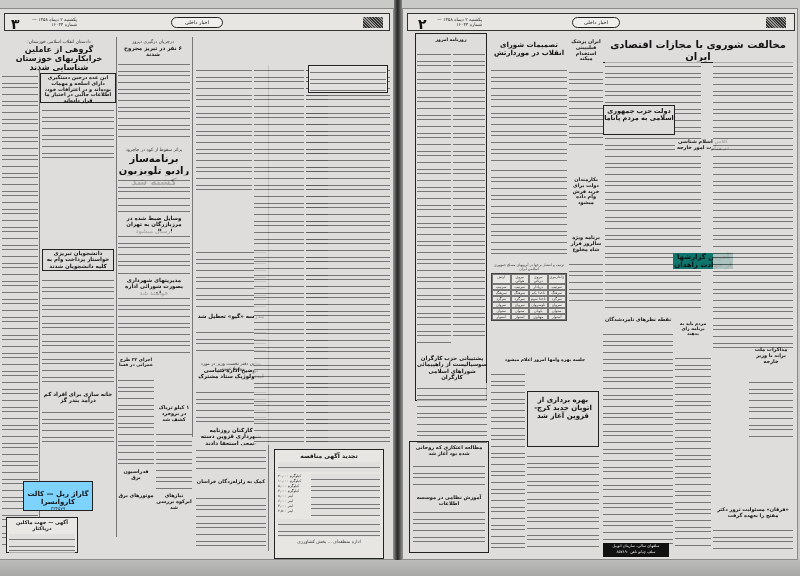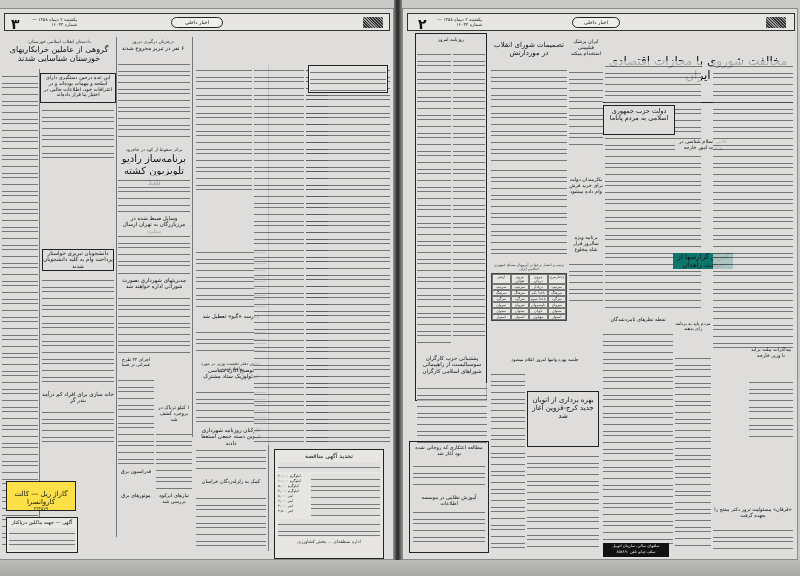--- a/index.html
+++ b/index.html
@@ -10,21 +10,21 @@
 .page.left{left:0;width:394px;border-left:none}
 .page.right{left:402px;width:396px}
 .gutter{position:absolute;left:394px;top:0;width:8px;height:576px;background:linear-gradient(90deg,#7d7d7b,#2a2a2a 40%,#3a3a3a 60%,#8a8a88)}
 .bottomband{position:absolute;left:0;top:560px;width:800px;height:16px;background:linear-gradient(#bcbcba,#a8a8a6)}
 .abs{position:absolute}
 .mast{position:absolute;top:4px;height:18px;border:1.5px solid #333;background:#e7e6e3}
 .pageno{position:absolute;top:2px;font:bold 14px "DejaVu Sans",sans-serif;color:#111}
 .datebox{position:absolute;top:3px;font-size:4.5px;line-height:5px;color:#222;direction:rtl;text-align:right;width:46px}
 .section{position:absolute;top:3px;height:11px;border:1.5px solid #222;border-radius:6px;font-size:5px;line-height:8px;text-align:center;color:#111;background:#f0efec;direction:rtl}
 .logo{position:absolute;top:3px;width:20px;height:11px;background:repeating-linear-gradient(45deg,#333 0 1px,#999 1px 2px)}
-.head{font-weight:normal;color:#111;direction:rtl;text-align:center;font-family:"DejaVu Sans",sans-serif;line-height:1.15}
+.head{font-weight:bold;color:#111;direction:rtl;text-align:center;font-family:"DejaVu Sans",sans-serif;line-height:1.15}
 .box{border:1.5px solid #222}
 .kicker{font-size:4.5px;color:#333;direction:rtl;text-align:center}
 .text{background:repeating-linear-gradient(#dedddb 0 1.6px,#555 1.6px 2.2px,#dedddb 2.2px 3.6px);opacity:.75}
 .vr{position:absolute;width:1px;background:#777}
 .hr{position:absolute;height:1px;background:#777}
 .black{background:#111;color:#eee}
 .tbl{display:grid;border:1px solid #444;background:#e7e6e3}
 .tbl div{border:0.5px solid #777;font-size:3.5px;color:#222;direction:rtl;text-align:center;overflow:hidden}
 </style>
 </head>
@@ -73,21 +73,21 @@
 
     <div class="abs head" style="left:118px;top:348px;width:36px;font-size:4.5px">اجرای ۳۲ طرح عمرانی در فسا</div>
     <div class="abs head" style="left:156px;top:396px;width:36px;font-size:5px">۱ کیلو تریاک در بروجرد کشف شد</div>
     <div class="abs text" style="left:118px;top:366px;width:36px;height:90px"></div>
     <div class="abs text" style="left:156px;top:420px;width:36px;height:60px"></div>
 
     <div class="abs head" style="left:118px;top:460px;width:36px;font-size:5px">فدراسیون برق</div>
     <div class="abs head" style="left:118px;top:484px;width:36px;font-size:5px">موتورهای برق</div>
     <div class="abs head" style="left:156px;top:484px;width:36px;font-size:5px">نیازهای ابرکوه بررسی شد</div>
 
-    <div class="abs box" style="left:6px;top:472px;width:70px;height:30px;background:#fde047">
+    <div class="abs box" style="left:23px;top:472px;width:70px;height:30px;background:#7dd3fc">
       <div class="head" style="font-size:7px;margin-top:8px">گاراژ ریل — کالت کاروانسرا</div>
       <div class="kicker">۳۳۴۵۷۹</div>
     </div>
     <div class="abs box" style="left:6px;top:508px;width:72px;height:36px;background:#e9e8e5">
       <div class="head" style="font-size:5px;margin-top:2px">آگهی — جهت ماکلین درپاکتار</div>
       <div class="text" style="height:22px;margin:2px"></div>
     </div>
 
     <div class="abs text" style="left:196px;top:56px;width:56px;height:130px"></div>
     <div class="abs text" style="left:196px;top:238px;width:70px;height:60px"></div>
@@ -133,21 +133,21 @@
   <div class="gutter"></div>
 
   <div class="page right">
     <div class="mast" style="left:4px;width:388px">
       <span class="pageno" style="left:10px">٢</span>
       <span class="datebox" style="left:28px">یکشنبه ۲ دیماه ۱۳۵۸ — شماره ۱۶۰۳۳</span>
       <span class="section" style="left:164px;width:48px">اخبار داخلی</span>
       <span class="logo" style="left:358px"></span>
     </div>
 
-    <div class="abs head" style="left:200px;top:46px;width:190px;font-size:12px;border-bottom:1.5px solid #222;padding-bottom:19px">مخالفت شوروی با مجازات اقتصادی ایران</div>
+    <div class="abs head" style="left:200px;top:30px;width:190px;font-size:10px;border-bottom:1.5px solid #222;padding-bottom:0">مخالفت شوروی با مجازات اقتصادی ایران</div>
 
     <div class="abs box" style="left:12px;top:24px;width:72px;height:368px"></div>
     <div class="abs head" style="left:12px;top:28px;width:72px;font-size:4.5px">روزنامه امروز</div>
     <div class="abs text" style="left:14px;top:40px;width:34px;height:300px"></div>
     <div class="abs text" style="left:50px;top:40px;width:32px;height:290px"></div>
 
     <div class="abs head" style="left:88px;top:32px;width:76px;font-size:7px">تصمیمات شورای انقلاب در موردارتش</div>
     <div class="abs text" style="left:88px;top:56px;width:76px;height:96px"></div>
     <div class="abs head" style="left:166px;top:30px;width:34px;font-size:5px">ایران پزشک فیلیپینی استخدام میکند</div>
     <div class="abs text" style="left:166px;top:58px;width:34px;height:80px"></div>

